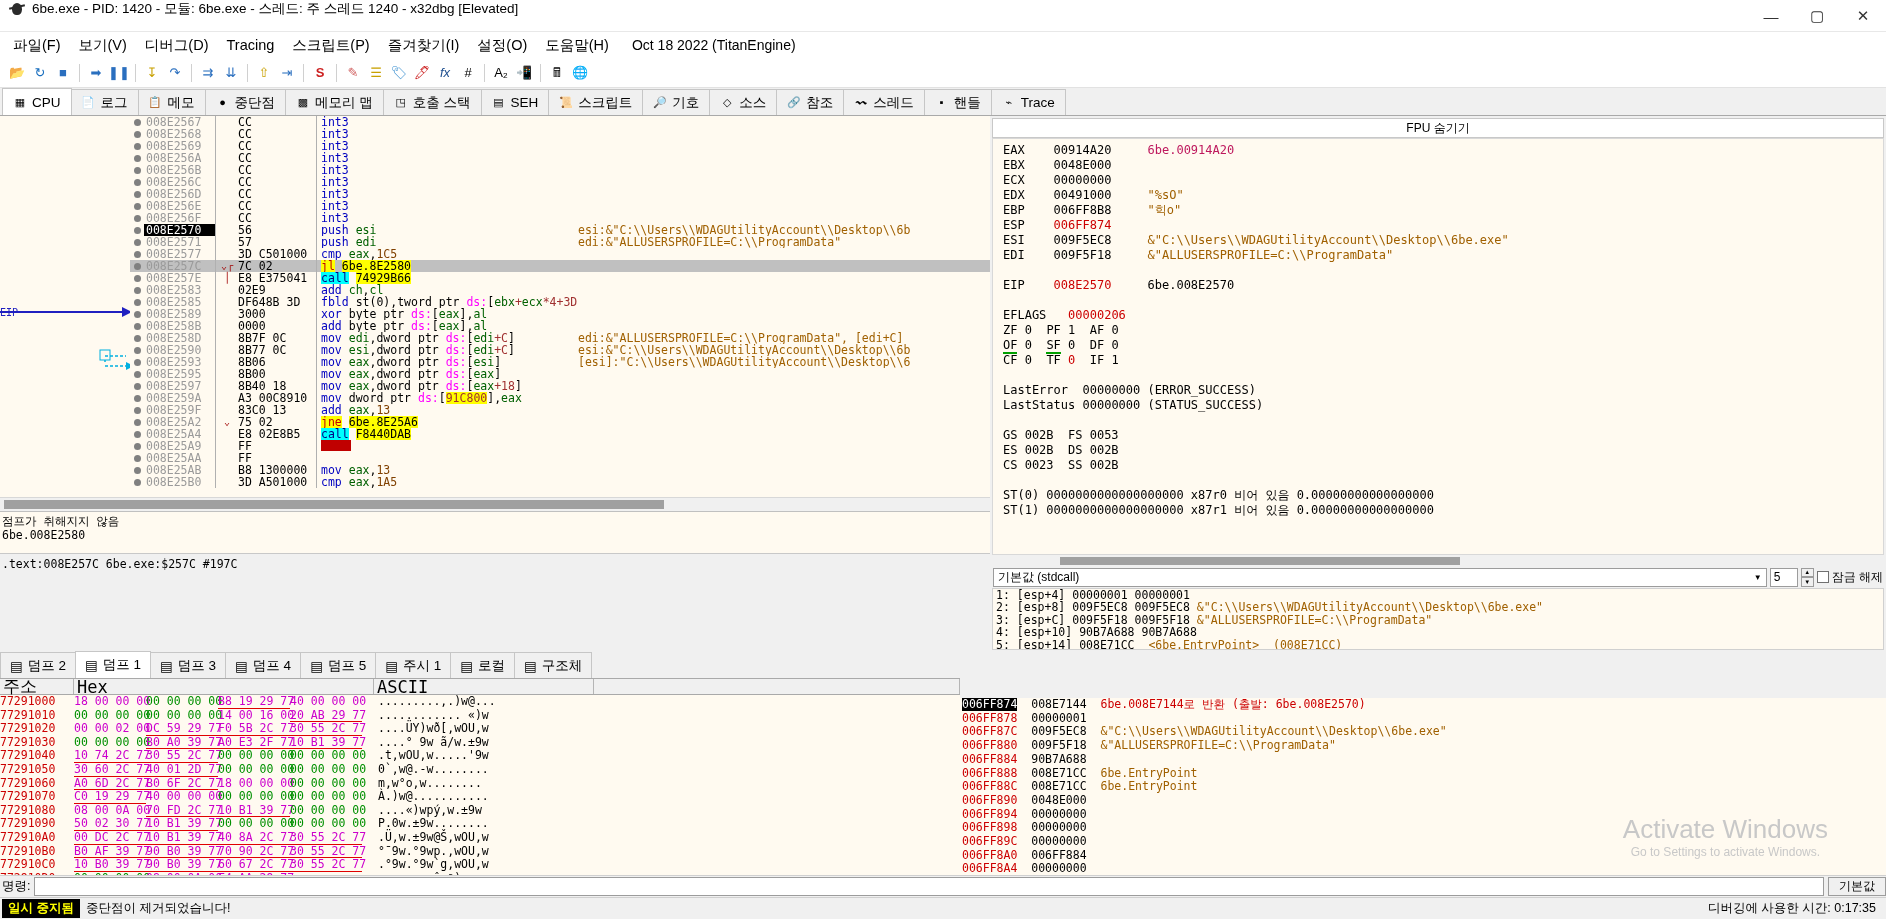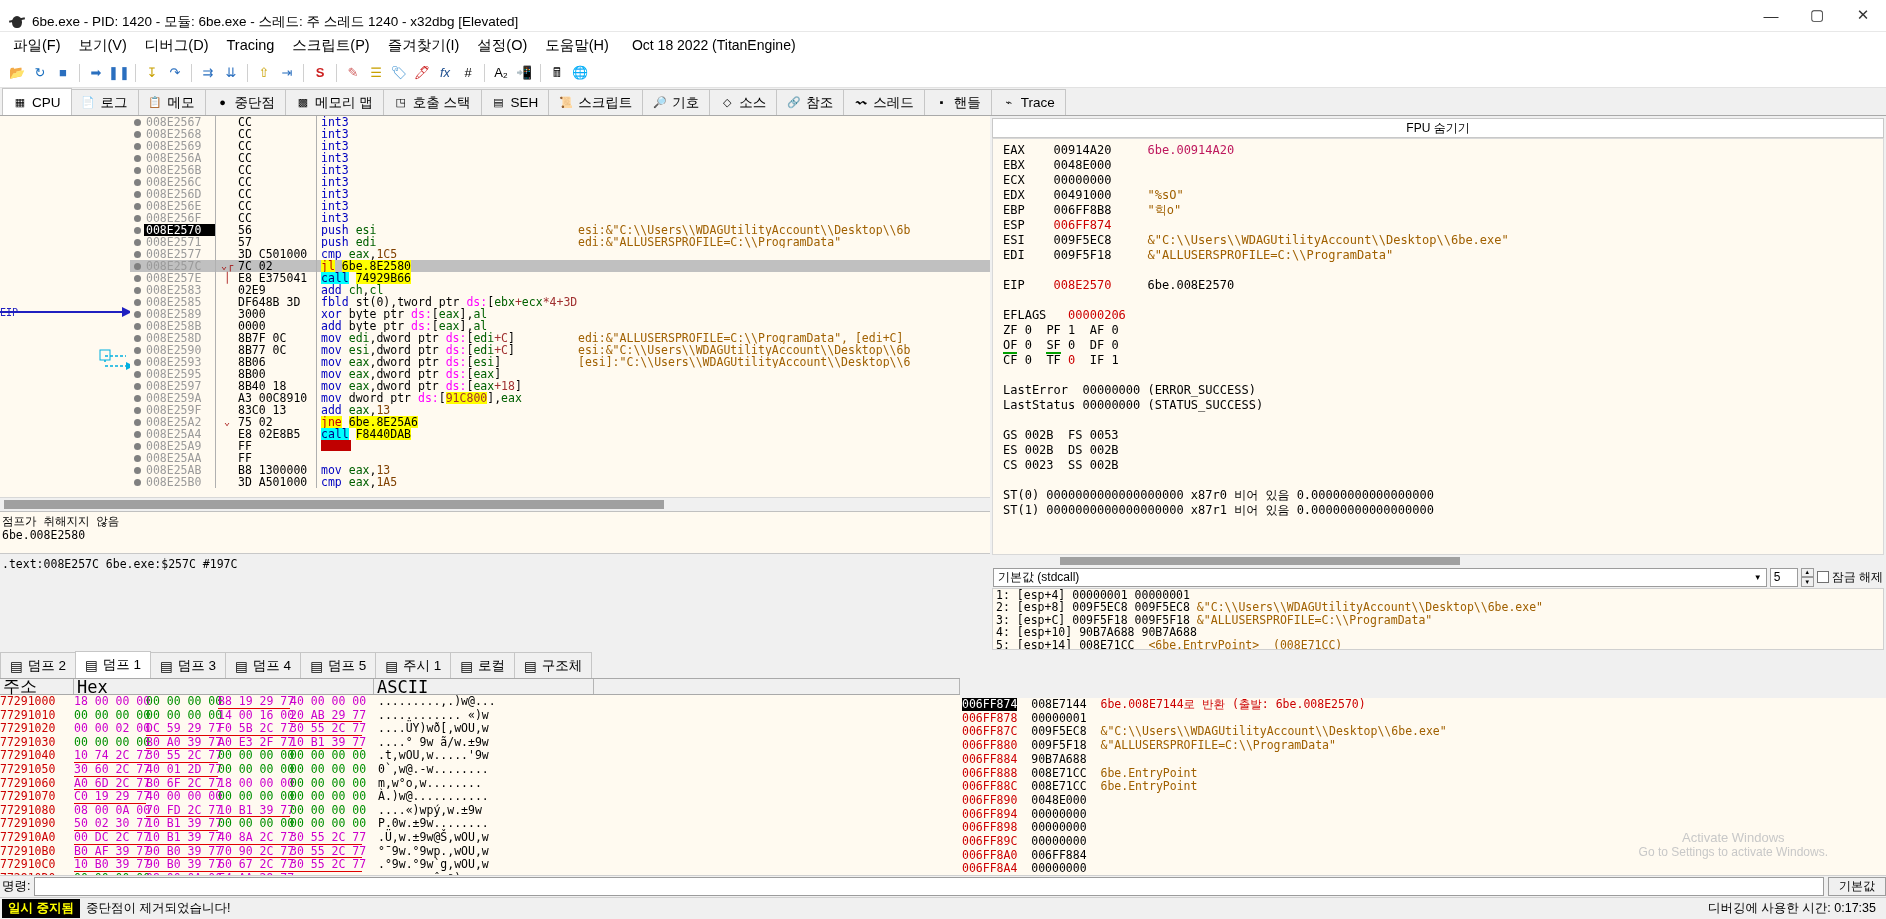--- a/index.html
+++ b/index.html
@@ -9,21 +9,21 @@
     overflow: hidden;
     background: #f0f0f0;
     font-family: "Liberation Sans", sans-serif;
     font-size: 12px;
     color: #000;
   }
   .app { width:1886px; height:919px; display:flex; flex-direction:column; background:#f0f0f0; }
 
   
   .titlebar {
-    height: 32px; display:flex; align-items:flex-end;
+    height: 32px; display:flex; align-items:flex-start;
     background:#ffffff; border-bottom:1px solid #e8e8e8;
     padding-left:8px;
   }
   .titlebar .bug { width:18px; height:18px; margin-right:6px; position:relative; flex:none; }
   .titlebar .bug:before {
     content:""; position:absolute; left:4px; top:3px; width:10px; height:12px;
     background:#2b2b2b; border-radius:50% 50% 45% 45%;
   }
   .titlebar .bug:after {
     content:""; position:absolute; left:1px; top:6px; width:16px; height:2px;
@@ -205,21 +205,21 @@
   .cmdbar { height:22px; display:flex; align-items:center; background:#f0f0f0; font-size:12.5px; padding-left:2px; border-top:1px solid #d0d0d0; }
   .cmdbar .label { margin-right:4px; }
   .cmdbar .input { flex:1; height:19px; background:#fff; border:1px solid #9c9c9c; }
   .cmdbar .defbtn { height:19px; border:1px solid #9c9c9c; background:#f0f0f0; padding:0 10px; display:flex; align-items:center; font-size:12px; margin-left:4px; }
 
   .statusbar { height:22px; display:flex; align-items:center; background:#f0f0f0; font-size:12.5px; border-top:1px solid #d0d0d0; }
   .st-pause { background:#000; color:#ffff00; padding:1px 6px; margin:0 6px 0 2px; font-weight:bold; }
   .st-right { margin-left:auto; padding-right:10px; }
 
   .watermark { position:absolute; right:58px; bottom:60px; text-align:center; color:#c8c8c8; pointer-events:none; }
-  .watermark .w1 { font-size:13px; }
+  .watermark .w1 { font-size:26px; }
   .watermark .w2 { font-size:12px; }
 </style>
 </head>
 <body>
 
 <div class="app">
 
   <div class="titlebar">
     <div class="bug"></div>
     <div class="title-text">6be.exe - PID: 1420 - 모듈: 6be.exe - 스레드: 주 스레드 1240 - x32dbg [Elevated]</div>

